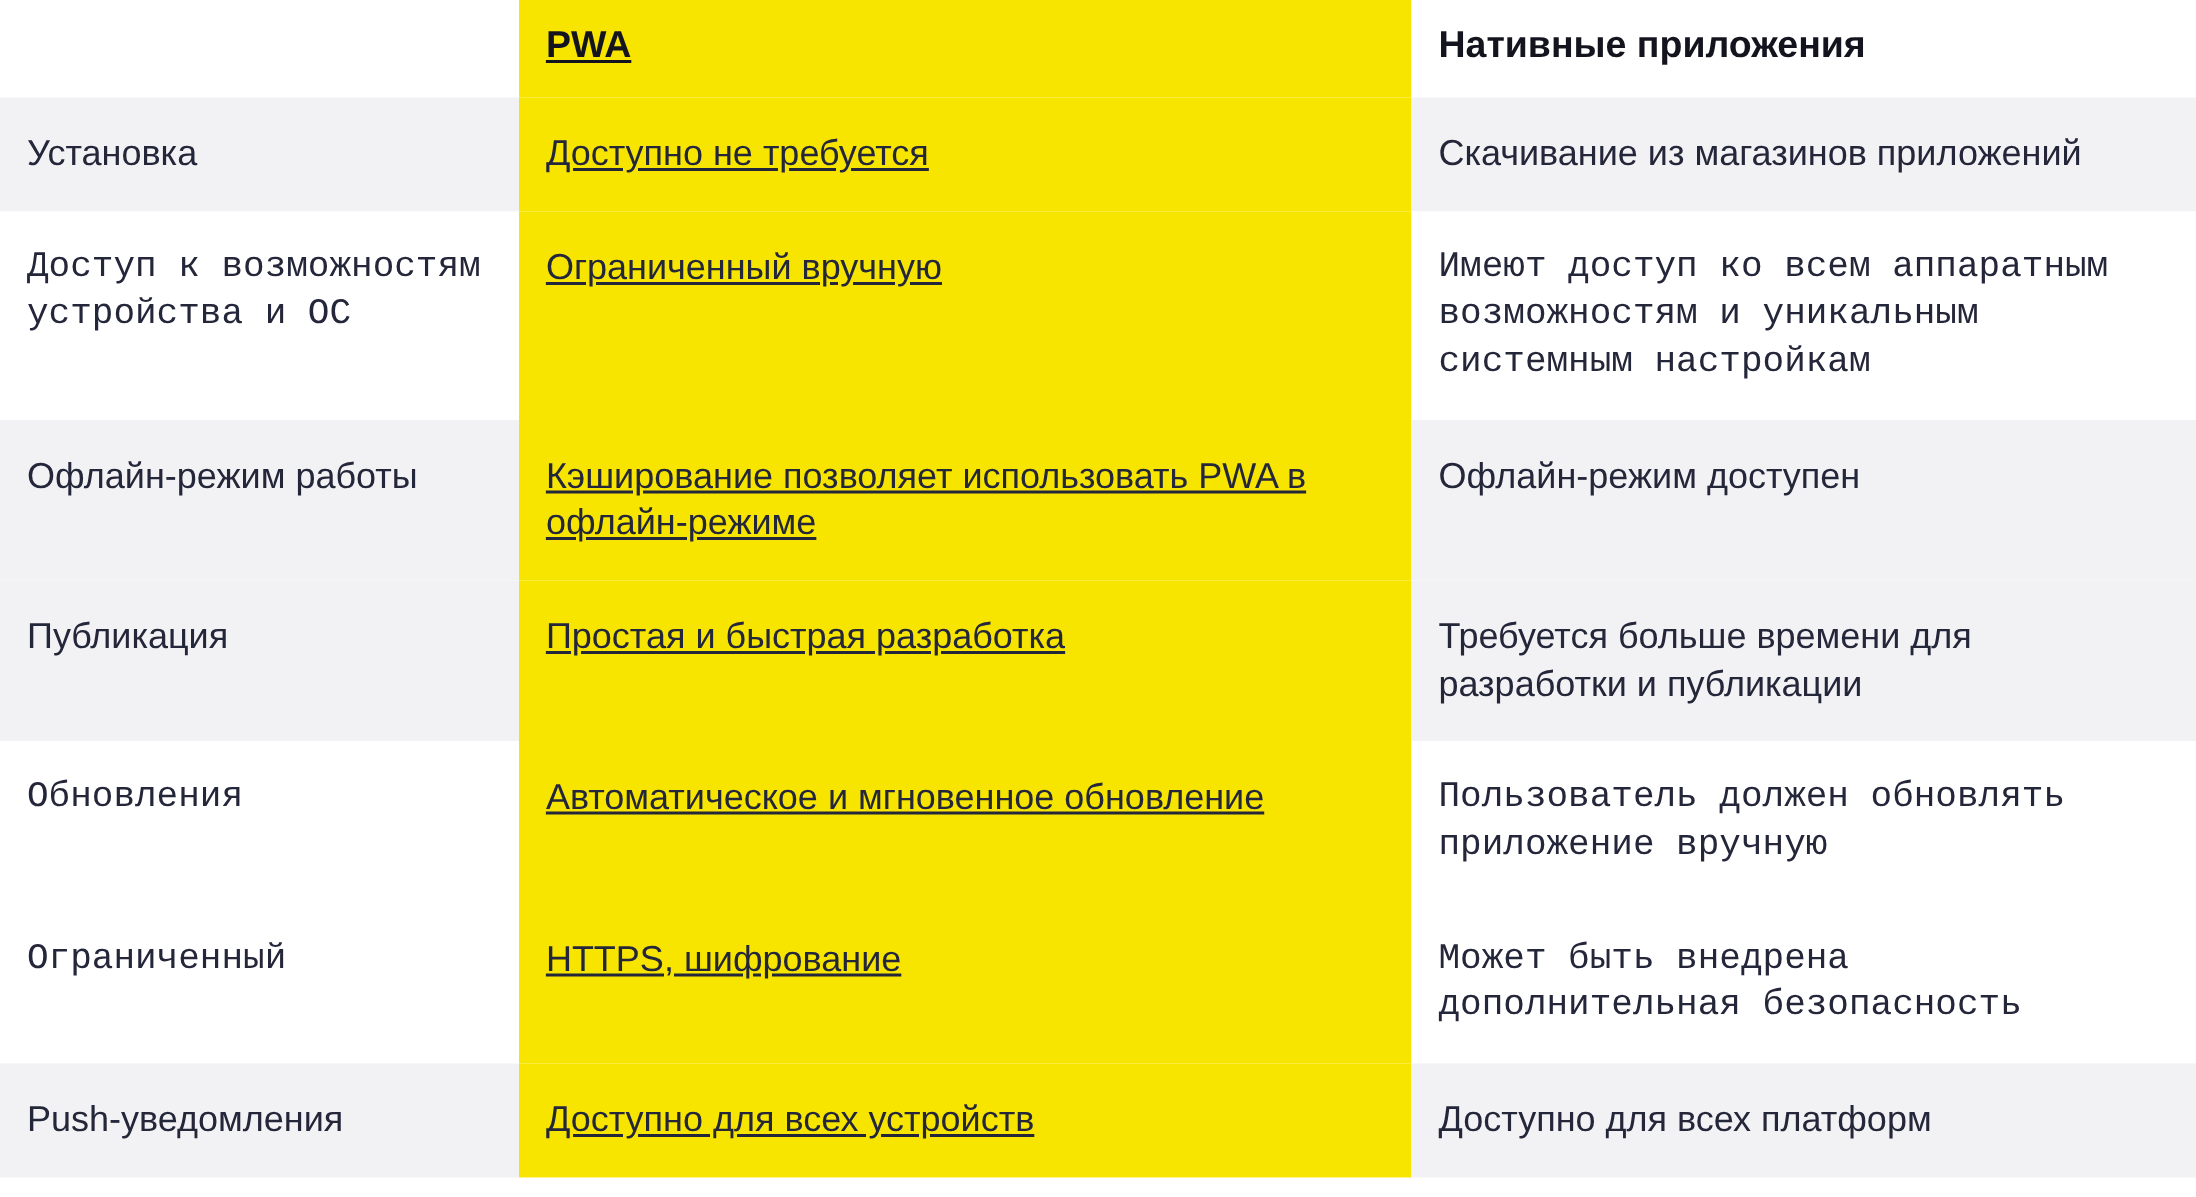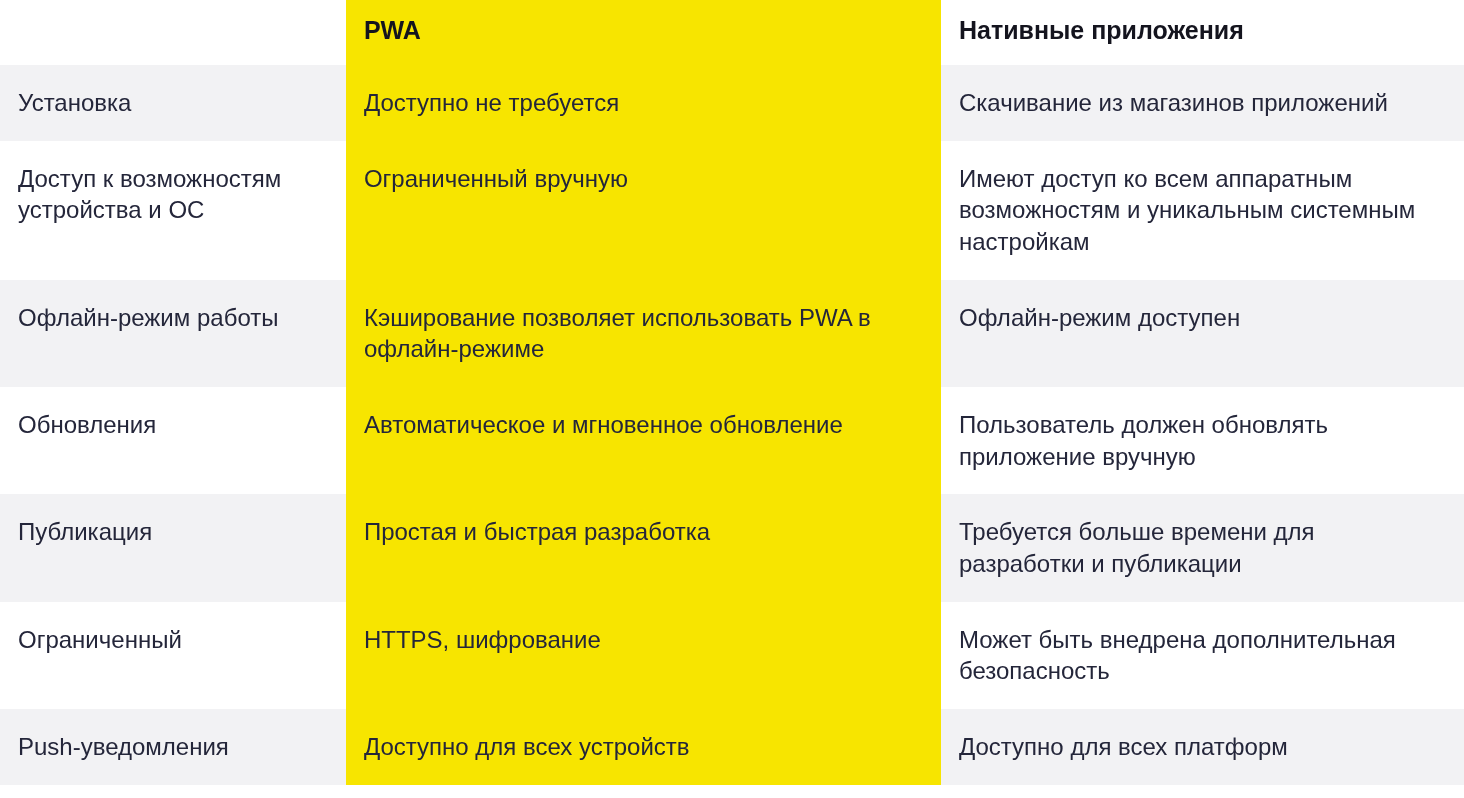--- a/index.html
+++ b/index.html
@@ -33,24 +33,24 @@
     color: #24263a;
   }
   .col-feature { width: 336px; }
   .col-pwa     { width: 578px; }
   .col-native  { width: 508px; }
 
   
   .row.odd .col-feature,
   .row.odd .col-native { background: #f2f2f4; }
   .row.even .col-feature,
-  .row.even .col-native { background: #ffffff; }
+  .row.even .col-native { background: #ffffff; font-family: Liberation Mono, monospace; }
 
   
-  .col-pwa { background: #f7e500; }
+  .col-pwa { background: #f7e500; text-decoration: underline; }
 
   
   .row.header .cell {
     padding-top: 14px;
     padding-bottom: 18px;
     font-weight: bold;
     font-size: 25px;
     color: #14141e;
   }
   .row.header .col-feature { background: #ffffff; }
@@ -80,30 +80,30 @@
     <div class="cell col-pwa">Ограниченный вручную</div>
     <div class="cell col-native">Имеют доступ ко всем аппаратным возможностям и уникальным системным настройкам</div>
   </div>
 
   <div class="row odd">
     <div class="cell col-feature">Офлайн-режим работы</div>
     <div class="cell col-pwa">Кэширование позволяет использовать PWA в офлайн-режиме</div>
     <div class="cell col-native">Офлайн-режим доступен</div>
   </div>
 
+  <div class="row odd">
+    <div class="cell col-feature">Публикация</div>
+    <div class="cell col-pwa">Простая и быстрая разработка</div>
+    <div class="cell col-native">Требуется больше времени для разработки и публикации</div>
+  </div>
+
   <div class="row even">
     <div class="cell col-feature">Обновления</div>
     <div class="cell col-pwa">Автоматическое и мгновенное обновление</div>
     <div class="cell col-native">Пользователь должен обновлять приложение вручную</div>
-  </div>
-
-  <div class="row odd">
-    <div class="cell col-feature">Публикация</div>
-    <div class="cell col-pwa">Простая и быстрая разработка</div>
-    <div class="cell col-native">Требуется больше времени для разработки и публикации</div>
   </div>
 
   <div class="row even">
     <div class="cell col-feature">Ограниченный</div>
     <div class="cell col-pwa">HTTPS, шифрование</div>
     <div class="cell col-native">Может быть внедрена дополнительная безопасность</div>
   </div>
 
   <div class="row odd">
     <div class="cell col-feature">Push-уведомления</div>

